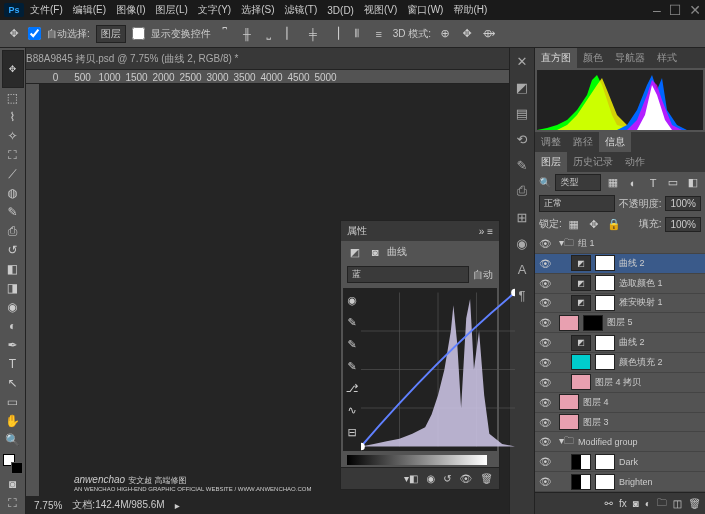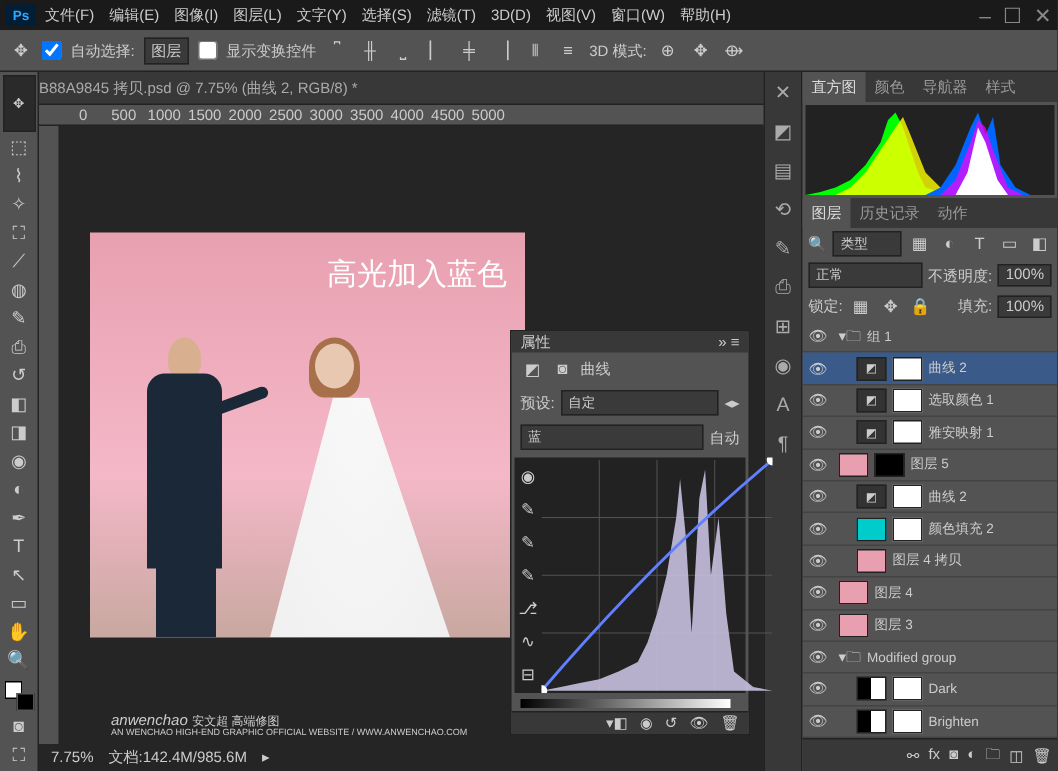--- a/index.html
+++ b/index.html
@@ -157,34 +157,20 @@
         <div class="rt">2500</div>
         <div class="rt">3000</div>
         <div class="rt">3500</div>
         <div class="rt">4000</div>
         <div class="rt">4500</div>
         <div class="rt">5000</div>
     </div>
     <div class="canvas-body">
       <div class="ruler-v"></div>
       <div class="artwork">
-        <div class="photo">
-          <div class="hl-text">高光加入蓝色</div>
-          <div class="fig fig1">
-              <div class="head"></div>
-              <div class="body"></div>
-              <div class="arm"></div>
-              <div class="legs"></div>
-            </div>
-          <div class="fig fig2">
-              <div class="hair"></div>
-              <div class="head"></div>
-              <div class="dress"></div>
-            </div>
-        </div>
         <div class="wm">
           <span>anwenchao</span><small>安文超 高端修图</small>
           <div style="font-size:6px;font-style:normal">AN WENCHAO HIGH-END GRAPHIC OFFICIAL WEBSITE / WWW.ANWENCHAO.COM</div>
         </div>
       </div>
     </div>
     <div class="status">
       <span>7.75%</span>
       <span>文档:142.4M/985.6M</span>
       <span>▸</span>
@@ -193,25 +179,20 @@
 
   <div class="props-panel">
     <div class="pp-head">
         <span>属性</span>
         <span style="margin-left:auto">» ≡</span>
       </div>
     <div class="pp-r">
         <span class="ic">◩</span>
         <span class="ic">◙</span>
         <span>曲线</span>
-      </div>
-    <div class="pp-r">
-        <span>预设:</span>
-        <span class="sel">自定</span>
-        <span>◂▸</span>
       </div>
     <div class="pp-r">
         <span class="sel">蓝</span>
         <span>自动</span>
       </div>
     <div class="curves">
       <div class="pp-side">
         <span class="ic">◉</span>
         <span class="ic">✎</span>
         <span class="ic">✎</span>
@@ -268,20 +249,25 @@
     <div class="histo">
       <svg class="hist-svg" viewBox="0 0 166 60">
         <path d="M0,60 L10,58 L20,55 L30,50 L40,40 L50,25 L55,10 L60,5 L65,15 L70,30 L75,45 L80,55 L90,58 L100,60 Z" fill="#0f0"></path>
         <path d="M20,60 L30,55 L40,45 L50,30 L60,15 L65,8 L70,20 L80,45 L90,55 L100,60 Z" fill="#ff0" opacity="0.8"></path>
         <path d="M80,60 L90,55 L100,40 L110,15 L115,5 L120,20 L125,8 L130,40 L140,55 L150,60 Z" fill="#06f"></path>
         <path d="M90,60 L100,50 L110,25 L115,10 L120,15 L125,30 L135,55 L145,60 Z" fill="#f0f" opacity="0.7"></path>
         <path d="M100,60 L108,45 L115,15 L120,25 L128,50 L135,60 Z" fill="#fff"></path>
       </svg>
     </div>
     <div class="ptabs">
+      <div class="pt">调整</div>
+      <div class="pt">路径</div>
+      <div class="pt act">信息</div>
+    </div>
+    <div class="ptabs">
       <div class="pt act">图层</div>
       <div class="pt">历史记录</div>
       <div class="pt">动作</div>
     </div>
     <div class="lrow2">
       <span>🔍</span>
         <span class="sel">类型</span>
       <span class="ic">▦</span>
       <span class="ic">◐</span>
       <span class="ic">T</span>

